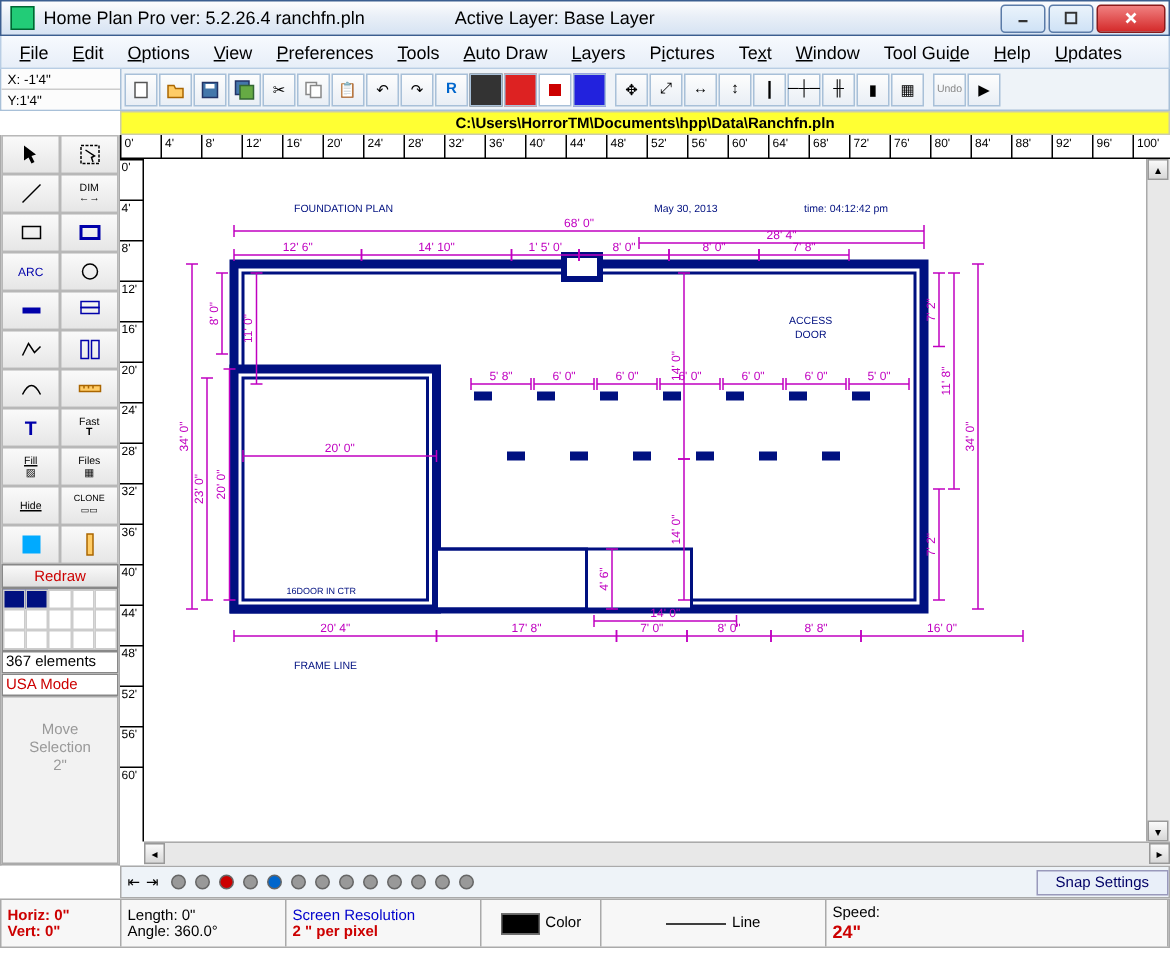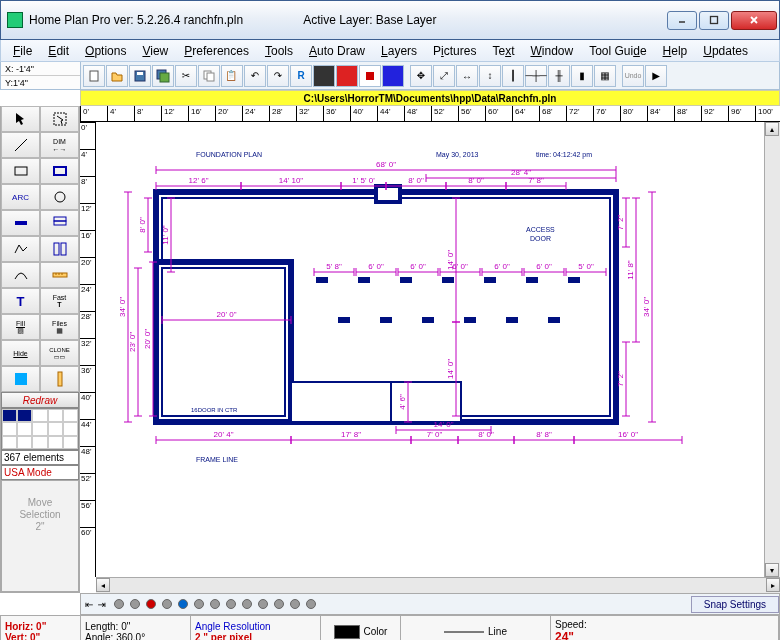--- a/index.html
+++ b/index.html
@@ -1,19 +1,19 @@
 <!DOCTYPE html>
 <html><head>
 <meta charset="utf-8">
 <style>
   * { margin:0; padding:0; box-sizing:border-box; font-family:"Segoe UI",Tahoma,sans-serif; }
   body { width:780px; height:640px; overflow:hidden; background:#fff; }
 
   
-  .titlebar { height:40px; background:linear-gradient(#fdfdfe,#e9eff7 45%,#d6e3f3); border:1px solid #3b5e90; display:flex; align-items:center; padding-left:6px; font-size:12px; color:#000; }
+  .titlebar { height:24px; background:linear-gradient(#fdfdfe,#e9eff7 45%,#d6e3f3); border:1px solid #3b5e90; display:flex; align-items:center; padding-left:6px; font-size:12px; color:#000; }
   .titlebar .icon { width:16px; height:16px; background:#2c7; border:1px solid #063; margin-right:6px; }
   .titlebar .spacer { flex:1; }
   .titlebar .winbtns { display:flex; gap:2px; margin-right:2px; }
   .winbtn { width:30px; height:19px; border-radius:3px; border:1px solid #5a7ba8; background:linear-gradient(#eaf3fb,#cfe2f6); display:flex; align-items:center; justify-content:center; font-size:10px;}
   .winbtn.close { width:46px; background:linear-gradient(#f08080,#d42a2a); border-color:#8a1a1a; color:#fff; font-weight:bold;}
   .winbtn svg { width:10px; height:10px; }
 
   
   .menubar { height:22px; border:1px solid #b8cde4; border-top:none; background:linear-gradient(#f7fafe,#e7eef8); display:flex; align-items:center; font-size:12px; padding:0 4px;}
   .menubar span { padding:2px 8px; }
@@ -35,21 +35,21 @@
   
   .pathbar { height:16px; background:#ffff33; border:1px solid #cca; font-size:10px; font-weight:bold; text-align:center; line-height:15px; margin-left:80px;}
 
   .workrow { display:flex; height:487px; }
 
   
   .toolbox { width:80px; border:1px solid #aaa; border-top:none; background:#f2f2f2; display:flex; flex-direction:column; font-size:9px;}
   .toolgrid { display:grid; grid-template-columns:1fr 1fr; }
   .toolgrid .tcell { height:26px; border:1px solid #b8b8b8; background:linear-gradient(#fafafa,#e6e6e6); display:flex; align-items:center; justify-content:center; font-size:8px; text-align:center; overflow:hidden;}
   .toolgrid .tcell svg{width:16px;height:16px;}
-  .redraw { height:16px; border:1px solid #888; background:linear-gradient(#fafafa,#e0e0e0); text-align:center; font-size:10px; color:#c00; line-height:15px;font-style:italic;}
+  .redraw { height:16px; border:1px solid #888; background:linear-gradient(#fafafa,#e0e0e0); text-align:center; font-size:10px; color:#c00; line-height:15px;}
   .palette { height:42px; border:1px solid #888; background:#fff; display:grid; grid-template-columns:repeat(5,1fr); grid-template-rows:repeat(3,1fr);}
   .palette div{border:1px solid #ccc;}
   .palette .cur{background:#001080;}
   .statl { border:1px solid #888; background:#fff; font-size:10px; padding:1px 2px;}
   .statl.red{color:#c00;}
   .movesel { flex:1; border:1px solid #aaa; color:#999; text-align:center; font-size:10px; padding-top:16px; line-height:12px;}
 
   
   .canvaswrap { flex:1; display:flex; flex-direction:column; position:relative;}
   .hruler { height:16px; background:#fff; border-bottom:1px solid #000; position:relative; font-size:8px;}
@@ -660,21 +660,21 @@
 <div class="statusbar">
   <div class="cell red" style="width:80px">
     <span class="v">Horiz: 0"</span>
     <span class="v">Vert:  0"</span>
   </div>
   <div class="cell" style="width:110px">
     <span class="v">Length:  0"</span>
     <span class="v">Angle:  360.0°</span>
   </div>
   <div class="cell blue" style="width:130px">
-    <span class="v">Angle Resolution</span>
+    <span class="v">Screen Resolution</span>
     <span class="v" style="color:#c00;font-weight:bold">2 " per pixel</span>
   </div>
   <div class="cell" style="width:80px;flex-direction:row;align-items:center;gap:4px">
     <span class="swatch"></span>
     <span>Color</span>
   </div>
   <div class="cell" style="width:150px;flex-direction:row;align-items:center;gap:4px">
     <svg width="40" height="14">
         <line x1="0" y1="7" x2="40" y2="7" stroke="#000"></line>
       </svg>

